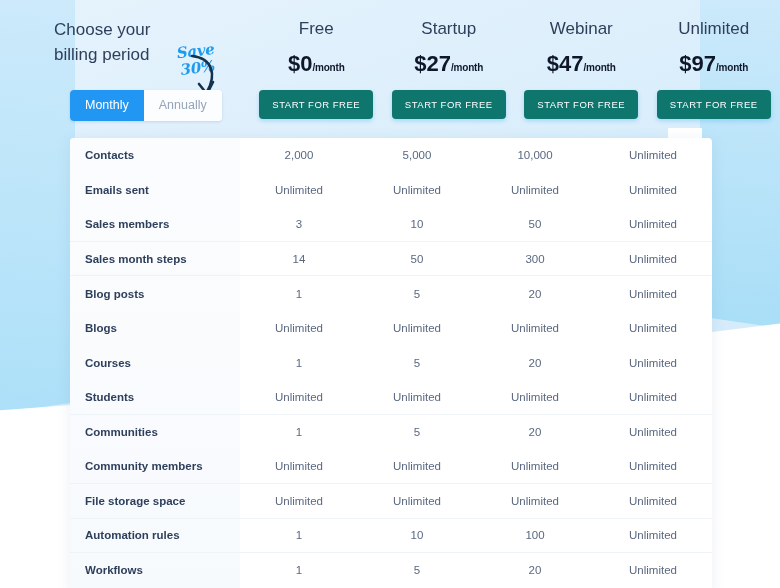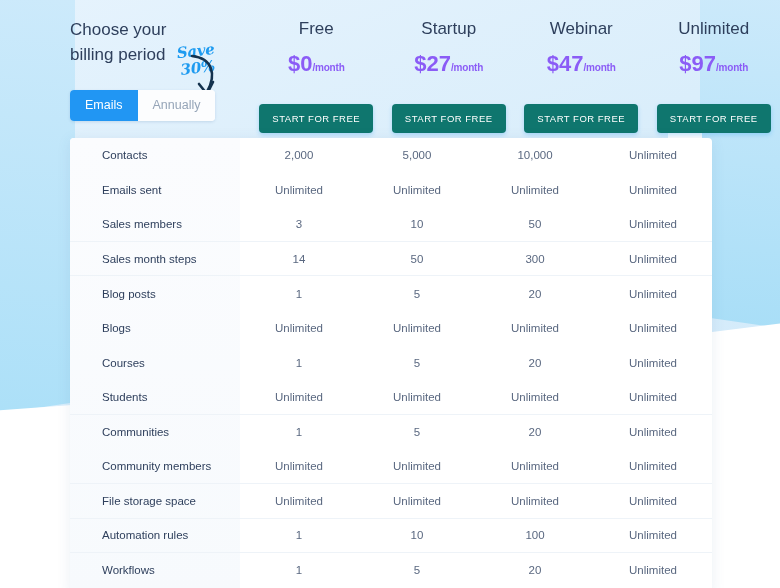--- a/index.html
+++ b/index.html
@@ -71,21 +71,21 @@
   #header {
     position: absolute;
     left: 0;
     top: 0;
     width: 780px;
     height: 132px;
     display: flex;
   }
   #billing-block {
     width: 250px;
-    padding-left: 70px;
+    padding-left: 54px;
     padding-top: 17px;
     box-sizing: border-box;
     position: relative;
   }
   #billing-title {
     font-size: 17px;
     line-height: 25px;
     color: #2e3f5c;
     font-weight: 400;
     width: 135px;
@@ -149,22 +149,22 @@
     box-sizing: border-box;
   }
   .plan-name {
     font-size: 17px;
     color: #2e3f5c;
     margin-bottom: 12px;
   }
   .plan-price {
     font-size: 22px;
     font-weight: bold;
-    color: #8b5cf6;
-    margin-bottom: 27px;
+    color: #0f172a;
+    margin-bottom: 13px;
     white-space: nowrap;
   }
   .plan-price .per {
     font-size: 10px;
     font-weight: bold;
     letter-spacing: -0.2px;
   }
   .plan-cta {
     background: #0f766e;
     color: #ffffff;
@@ -206,23 +206,23 @@
     flex-direction: column;
   }
   .feature-cell, .value-cell {
     height: 34.6px;
     display: flex;
     align-items: center;
     font-size: 11.5px;
     box-sizing: border-box;
   }
   .feature-cell {
-    padding-left: 32px;
+    padding-left: 15px;
     color: #2e3f5c;
-    font-weight: normal;
+    font-weight: bold;
     white-space: nowrap;
   }
   .value-cell {
     justify-content: center;
     color: #5a6880;
   }
   .sep {
     border-bottom: 1px solid #eef3f8;
   }
 </style>
@@ -249,21 +249,21 @@
       <div>Save</div>
       <div>30%</div>
     </div>
 
     <svg id="save-arrow" viewBox="0 0 36 52">
       <path d="M6 4 C26 6, 31 22, 21 40" stroke="#14324e" stroke-width="2.6" fill="none" stroke-linecap="round"></path>
       <path d="M13 32 L21 42 L27 30" stroke="#14324e" stroke-width="2.6" fill="none" stroke-linecap="round" stroke-linejoin="round"></path>
     </svg>
 
     <div id="billing-toggle">
-      <button class="toggle-btn active">Emails</button>
+      <button class="toggle-btn active">Monthly</button>
       <button class="toggle-btn inactive">Annually</button>
     </div>
   </div>
 
   <div class="plan-col">
     <div class="plan-name">Free</div>
     <div class="plan-price"><span>$0</span><span class="per">/month</span></div>
     <button class="plan-cta">START FOR FREE</button>
   </div>
 

